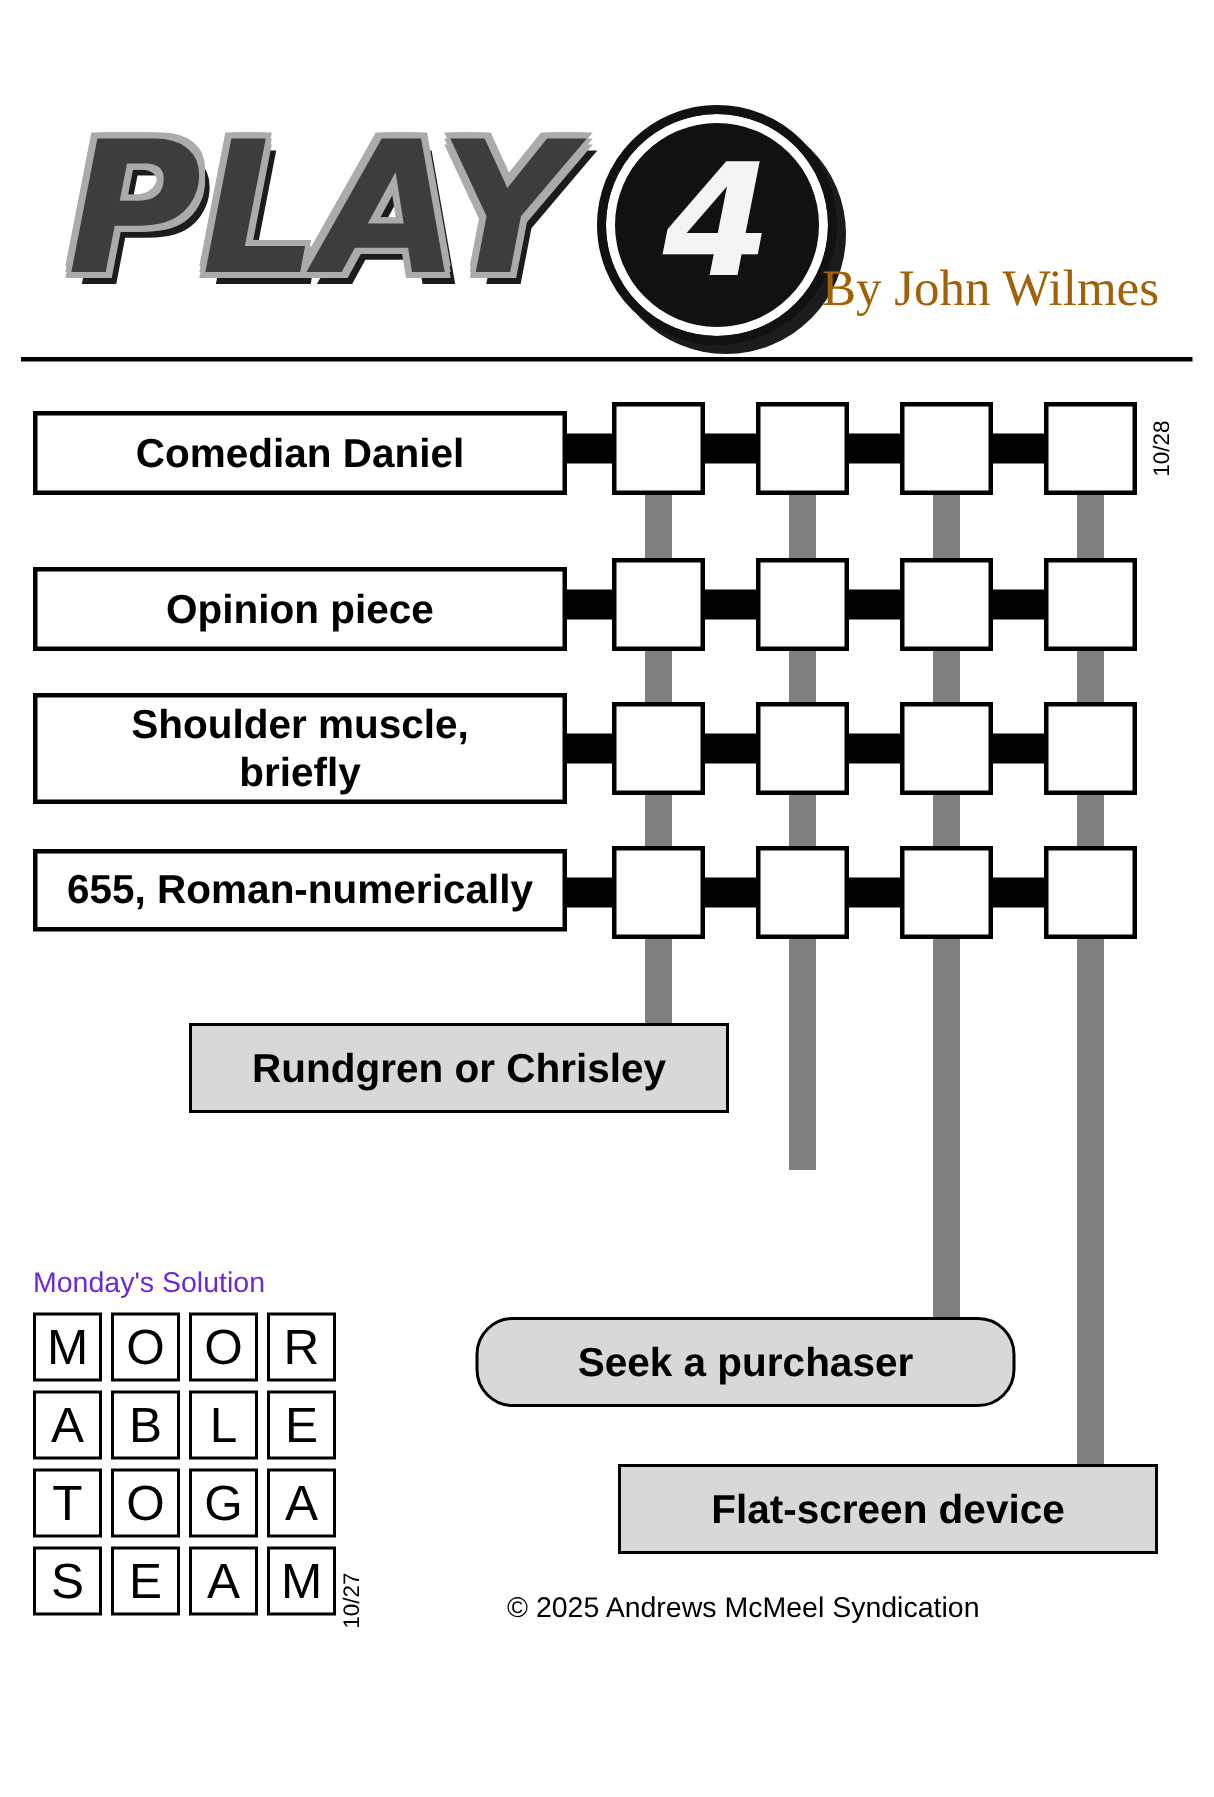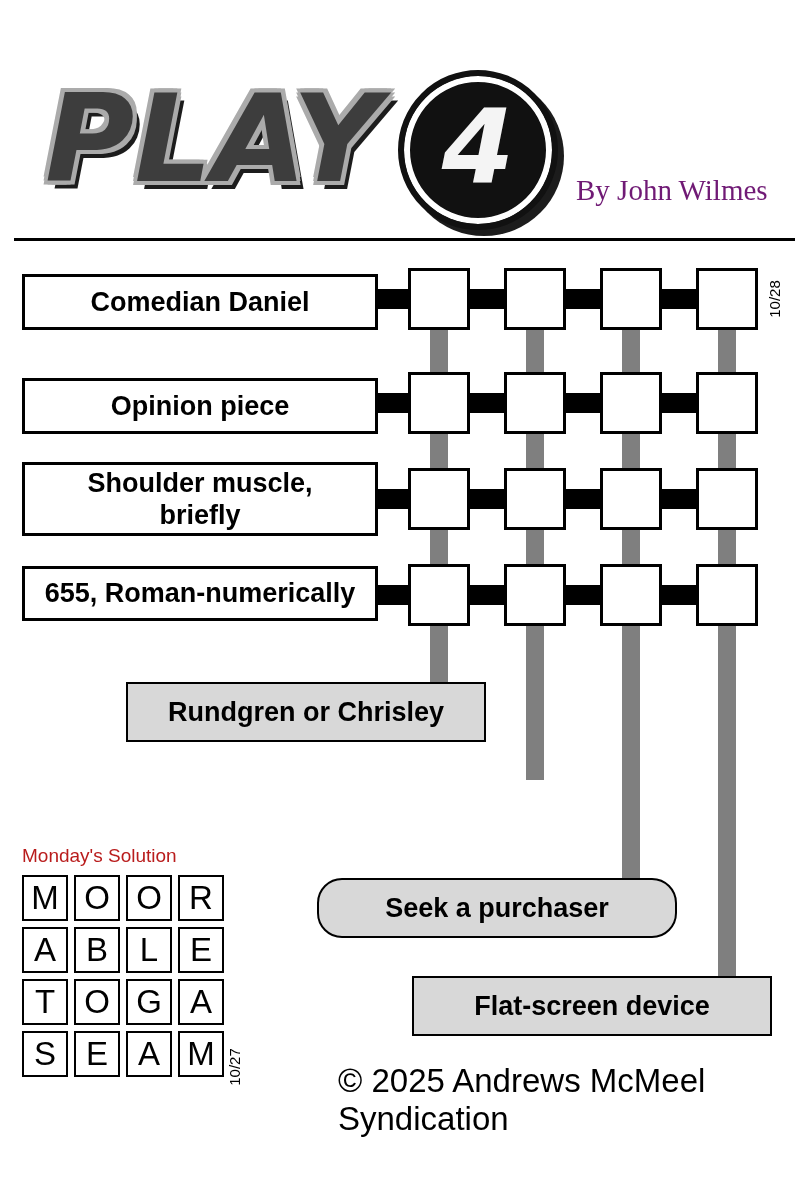--- a/index.html
+++ b/index.html
@@ -23,49 +23,49 @@
     position:absolute;left:358px;top:0px;width:148px;height:148px;
     background:#111;border:6px solid #111;border-radius:50%;
     box-shadow:inset 0 0 0 6px #ffffff, 6px 6px 0 #1c1c1c;
     display:flex;align-items:center;justify-content:center;
   }
   .logo-four{
     font-family:"DejaVu Sans", sans-serif;
     font-weight:bold;font-style:italic;
     font-size:104px;color:#f4f4f4;line-height:1;margin-top:-6px;
   }
-  .byline{position:absolute;left:576px;top:174px;
-    font-family:"Liberation Serif", serif;font-size:29px;color:#701a75;}
+  .byline{position:absolute;left:548px;top:174px;
+    font-family:"Liberation Serif", serif;font-size:34px;color:#a16207;}
 
   .rule{position:absolute;left:14px;top:238px;width:781px;height:3px;background:#000;}
 
   
   .hbar{position:absolute;height:20px;background:#000;}
   .vbar{position:absolute;width:18px;background:#7f7f7f;}
 
   .cell{position:absolute;width:62px;height:62px;background:#fff;
         border:3px solid #000;box-sizing:border-box;}
 
   .clue{position:absolute;box-sizing:border-box;
         display:flex;align-items:center;justify-content:center;text-align:center;
         font-weight:bold;font-size:27px;line-height:1.2;color:#000;}
   .clue.across{background:#fff;border:3px solid #000;width:356px;left:22px;}
   .clue.down{background:#d8d8d8;border:2px solid #000;width:360px;height:60px;}
 
   .vdate{position:absolute;width:60px;height:18px;font-size:15px;color:#000;
          text-align:center;transform:rotate(-90deg);}
 
   
-  .sol-label{position:absolute;left:22px;top:845px;font-size:19px;color:#b91c1c;}
+  .sol-label{position:absolute;left:22px;top:845px;font-size:19px;color:#6d28d9;}
   .sol-cell{position:absolute;width:46px;height:46px;background:#fff;
             border:2px solid #000;box-sizing:border-box;
             display:flex;align-items:center;justify-content:center;
             font-size:33px;color:#000;}
 
-  .copyright{position:absolute;left:338px;top:1062px;font-size:33px;color:#000;}
+  .copyright{position:absolute;left:338px;top:1062px;font-size:19px;color:#000;}
 </style>
 </head>
 <body>
 
 <div id="page">
 
   <div class="logo-wrap">
     <div class="logo-play">PLAY</div>
     <div class="logo-circle">
       <div class="logo-four">4</div>

